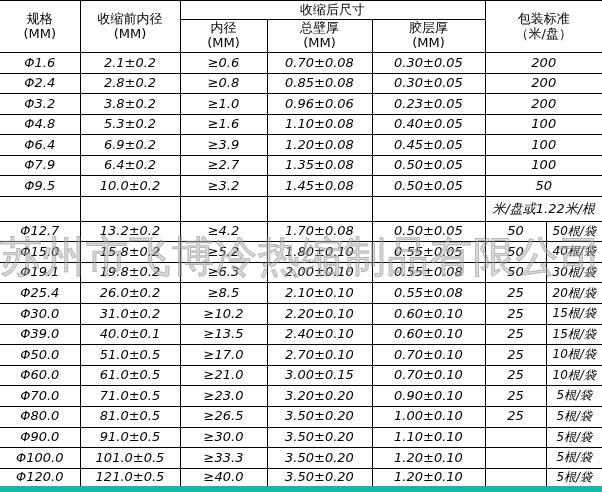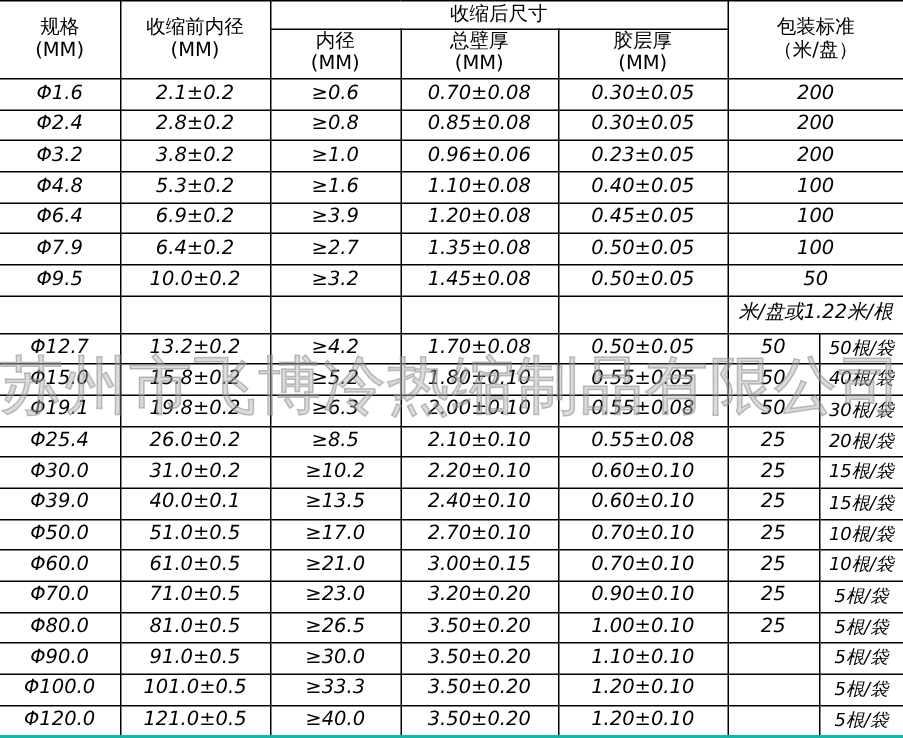--- a/index.html
+++ b/index.html
@@ -4,21 +4,21 @@
 <style>
   html, body { margin:0; padding:0; }
   body {
     width:602px; height:492px; position:relative; overflow:hidden;
     background:#ffffff;
     font-family:"DejaVu Sans", "Liberation Sans", sans-serif;
   }
   table#spec-table {
     border-collapse:collapse; table-layout:fixed;
     width:602px; height:492px;
-    border-top:1px solid #000; border-bottom:2px solid #14b8a6;
+    border-top:1px solid #000; border-bottom:6px solid #14b8a6;
   }
   th, td {
     border:1px solid #000;
     text-align:center; vertical-align:middle;
     font-size:13px; font-weight:normal; color:#000;
     padding:0; line-height:1.12; overflow:hidden; white-space:nowrap;
   }
   tr > *:first-child { border-left:none; }
   tr > *:last-child  { border-right:none; }
   thead tr.tier1 { height:19px; }

